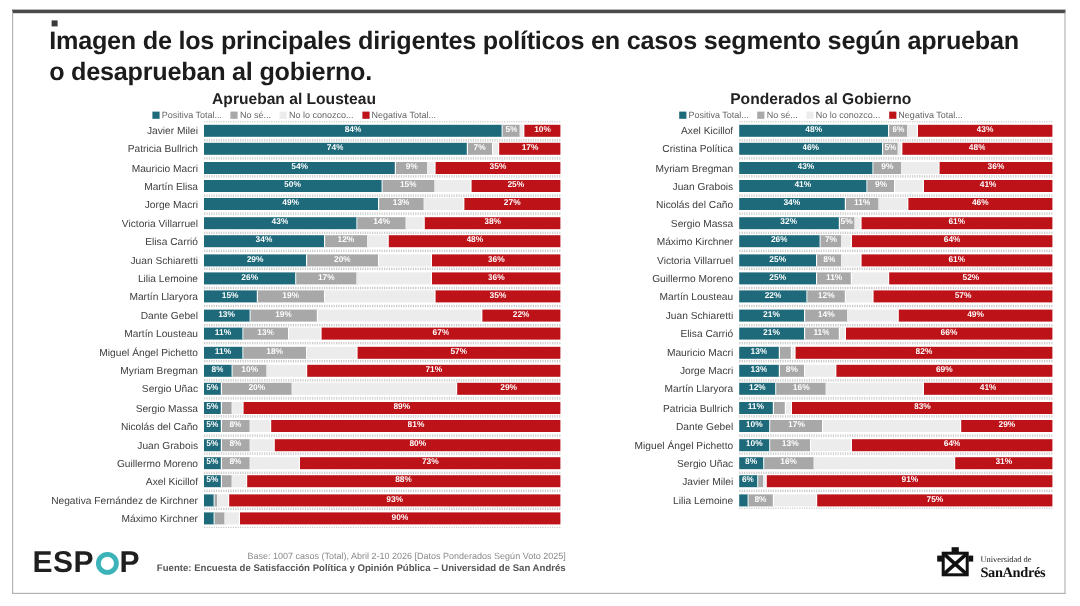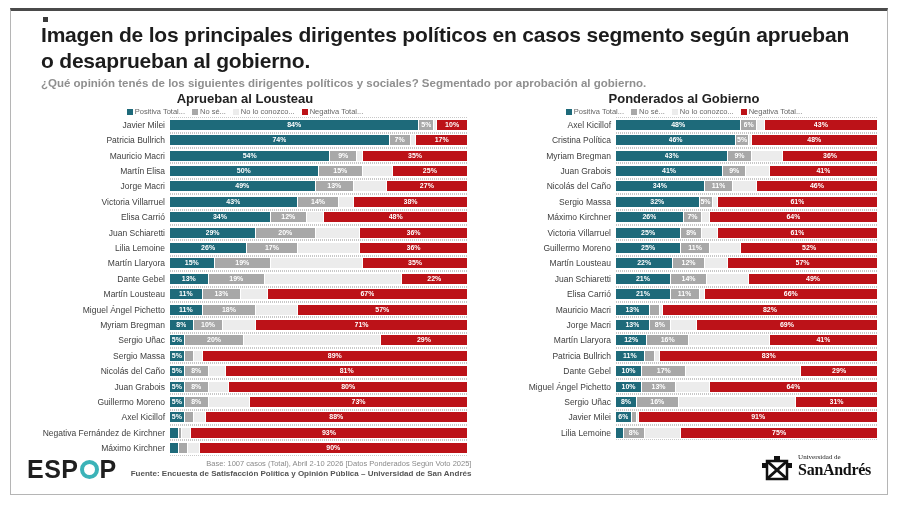--- a/index.html
+++ b/index.html
@@ -27,32 +27,31 @@
   .seg span{font-size:7px;font-weight:bold;color:#fff;line-height:10px;white-space:nowrap;overflow:hidden;}
   .seg-0,.seg-1,.seg-2{border-right:1px solid #fff;}
   .footer{position:absolute;left:0;right:0;bottom:0;height:42px;display:flex;align-items:center;
           justify-content:space-between;padding:0 16px 4px 16px;}
   .footer-left{display:flex;align-items:center;gap:14px;}
   .espop{font-size:25px;font-weight:800;color:#1f1f1f;letter-spacing:0.5px;display:flex;align-items:center;}
   .espop .ring{display:inline-block;width:11px;height:11px;border:4.5px solid #3bb3b8;border-radius:50%;margin:0 1px;}
   .foot-lines{line-height:1.3;text-align:right;}
   .foot-line1{font-size:7.5px;color:#8a8a8a;}
   .foot-line2{font-size:8px;font-weight:bold;color:#555;}
-  .usa-logo{display:flex;align-items:flex-start;gap:5px;}
+  .usa-logo{display:flex;align-items:flex-end;gap:5px;}
   .usa-text .l1{font-size:7px;font-family:"Liberation Serif",serif;color:#222;}
-  .usa-text .l2{font-size:16px;font-family:"Liberation Serif",serif;font-weight:bold;color:#111;letter-spacing:-0.3px;}
+  .usa-text .l2{font-size:12px;font-family:"Liberation Serif",serif;font-weight:bold;color:#111;letter-spacing:-0.3px;}
 </style>
 </head>
 <body>
 
 <div id="frame">
   <div id="corner-mark"></div>
 
   <div class="title">Imagen de los principales dirigentes políticos en casos segmento según aprueban o desaprueban al gobierno.</div>
-  <div class="subtitle">¿Qué opinión tenés de los siguientes dirigentes políticos y sociales? Segmentado por aprobación al gobierno.</div>
 
   <div class="charts">
     <div class="panel panel-left" id="chart-left">
       <div class="chart-title">Aprueban al Lousteau</div>
       <div class="legend">
           <span class="li">
             <span class="sq" style="background: rgb(30, 106, 122);"></span>
             <span>Positiva Total...</span>
           </span>
           <span class="li">

